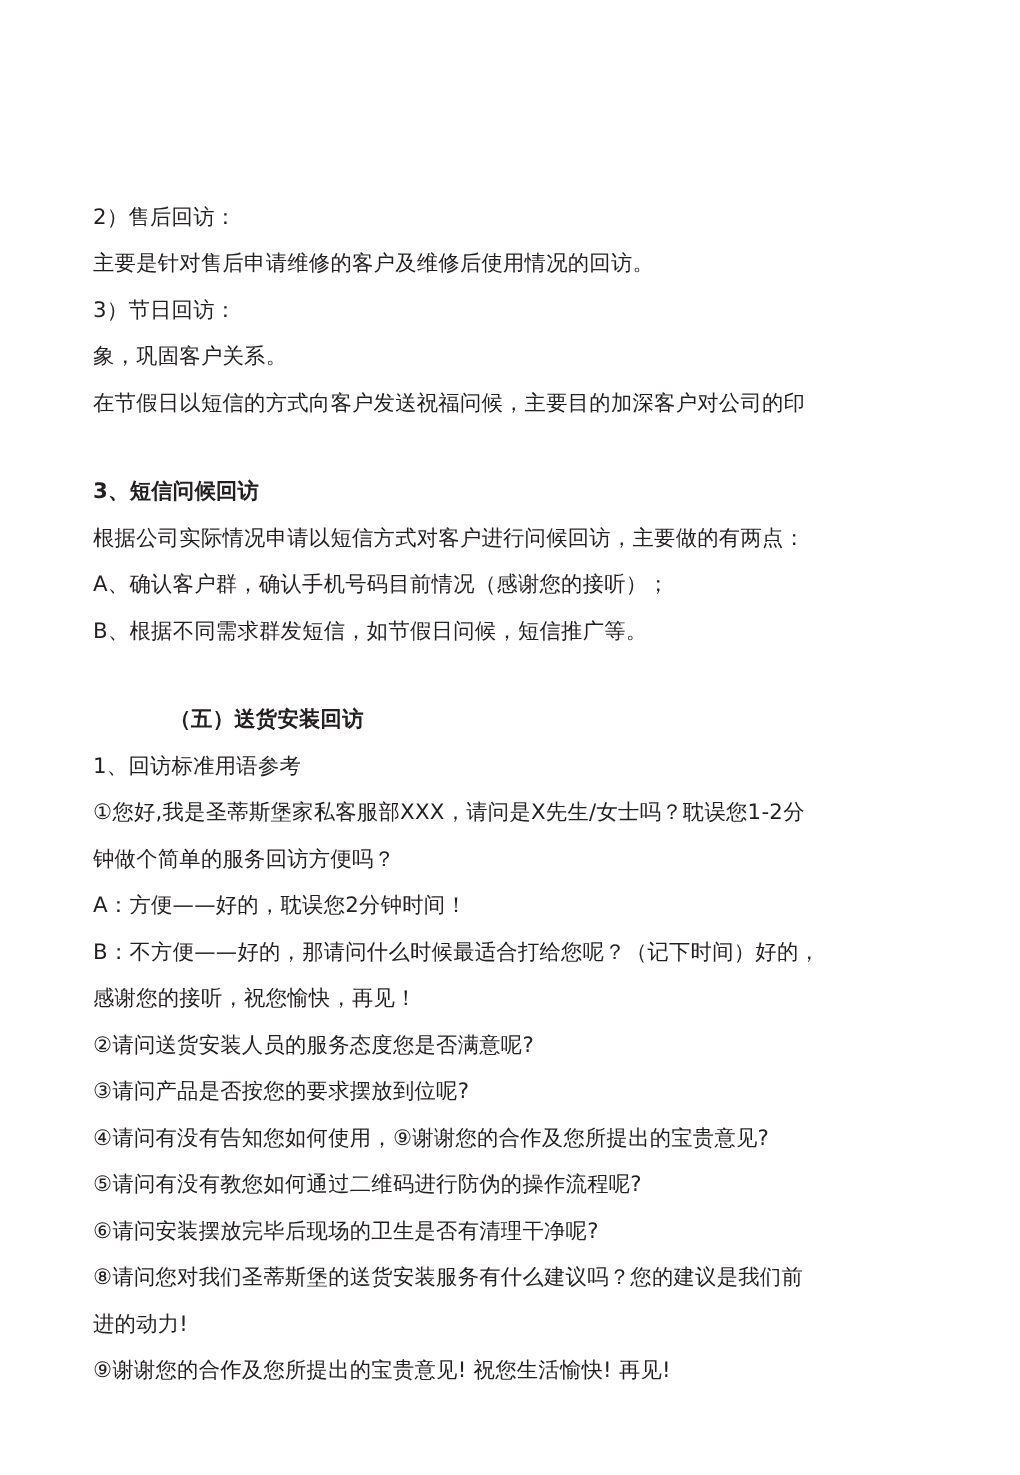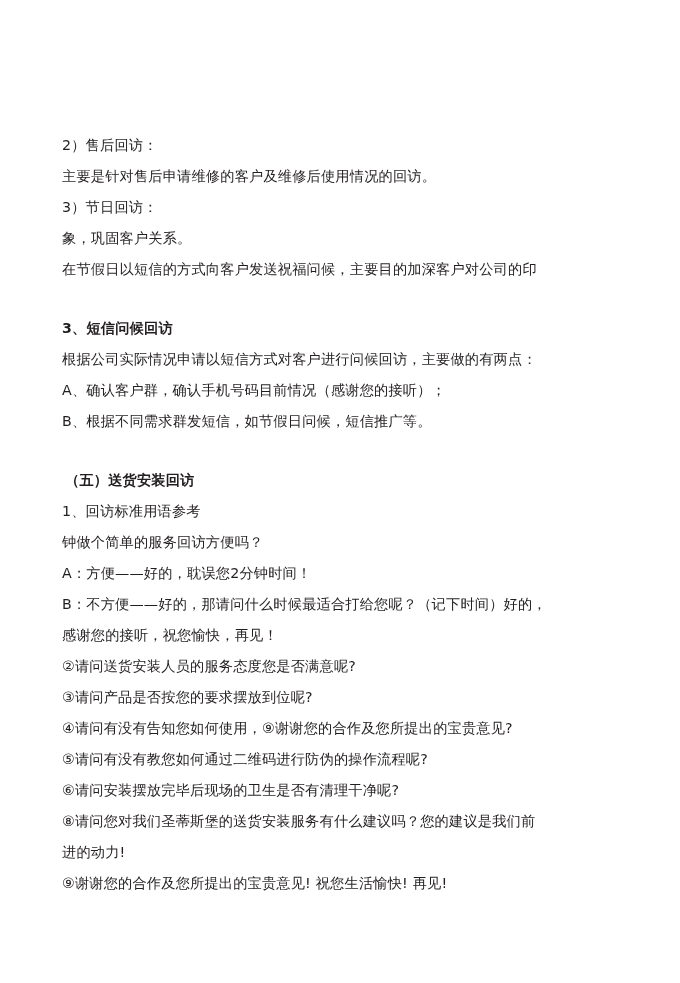--- a/index.html
+++ b/index.html
@@ -35,20 +35,21 @@
     word-break: break-word;
   }
   .line.bold {
     font-weight: bold;
   }
   .gap-md {
     height: 28px;
   }
   .pad-left-1 {
     padding-left: 3px;
+    margin-left: 48px;
   }
 </style>
 </head>
 <body>
 
 <div id="page">
 
   <div class="block">
     <div class="line">2）售后回访：</div>
     <div class="line">主要是针对售后申请维修的客户及维修后使用情况的回访。</div>
@@ -64,20 +65,21 @@
     <div class="line">根据公司实际情况申请以短信方式对客户进行问候回访，主要做的有两点：</div>
     <div class="line">A、确认客户群，确认手机号码目前情况（感谢您的接听）；</div>
     <div class="line">B、根据不同需求群发短信，如节假日问候，短信推广等。</div>
   </div>
 
   <div class="gap-md"></div>
 
   <div class="block">
     <div class="line bold pad-left-1">（五）送货安装回访</div>
     <div class="line">1、回访标准用语参考</div>
+    <div class="line">①您好,我是圣蒂斯堡家私客服部XXX，请问是X先生/女士吗？耽误您1-2分</div>
     <div class="line">钟做个简单的服务回访方便吗？</div>
     <div class="line">A：方便——好的，耽误您2分钟时间！</div>
     <div class="line">B：不方便——好的，那请问什么时候最适合打给您呢？（记下时间）好的，</div>
     <div class="line">感谢您的接听，祝您愉快，再见！</div>
     <div class="line">②请问送货安装人员的服务态度您是否满意呢?</div>
     <div class="line">③请问产品是否按您的要求摆放到位呢?</div>
     <div class="line">④请问有没有告知您如何使用，⑨谢谢您的合作及您所提出的宝贵意见?</div>
     <div class="line">⑤请问有没有教您如何通过二维码进行防伪的操作流程呢?</div>
     <div class="line">⑥请问安装摆放完毕后现场的卫生是否有清理干净呢?</div>
     <div class="line">⑧请问您对我们圣蒂斯堡的送货安装服务有什么建议吗？您的建议是我们前</div>

